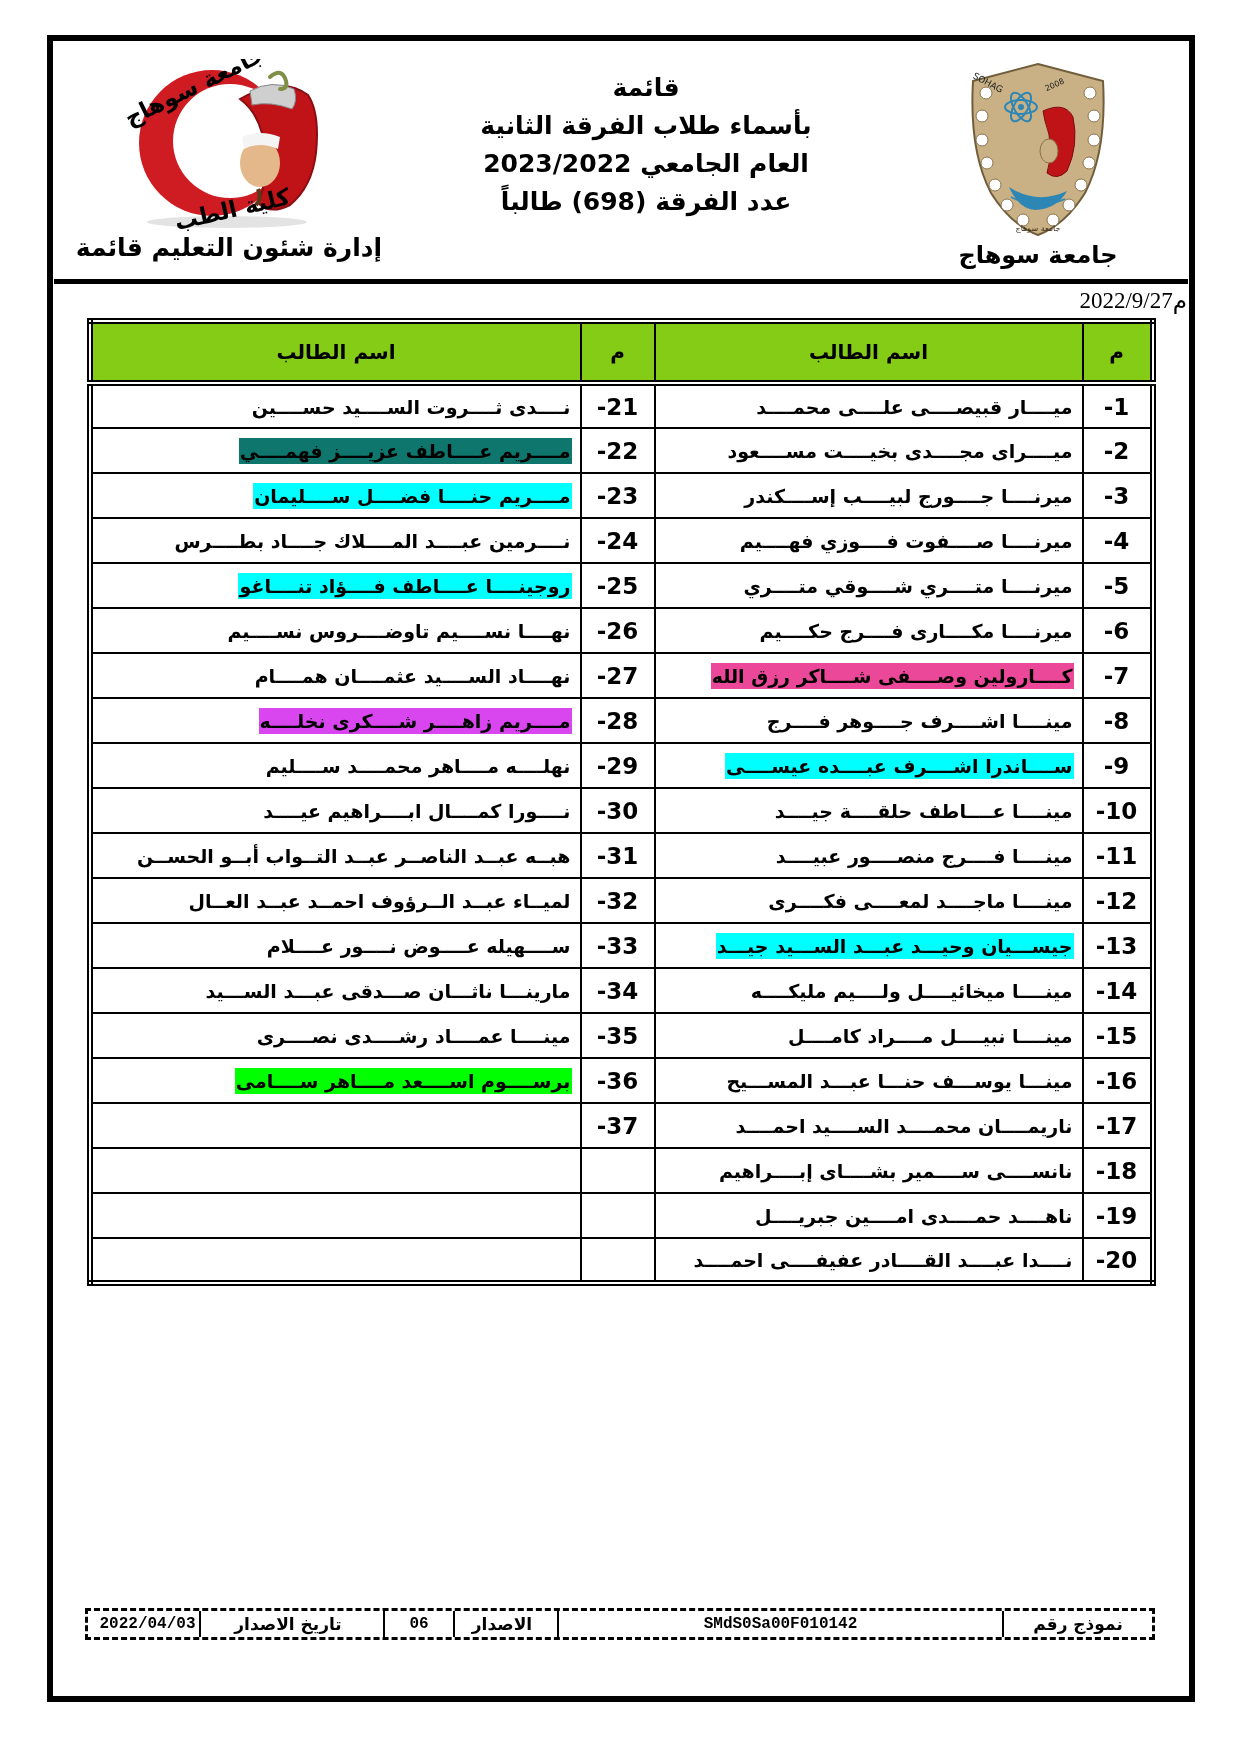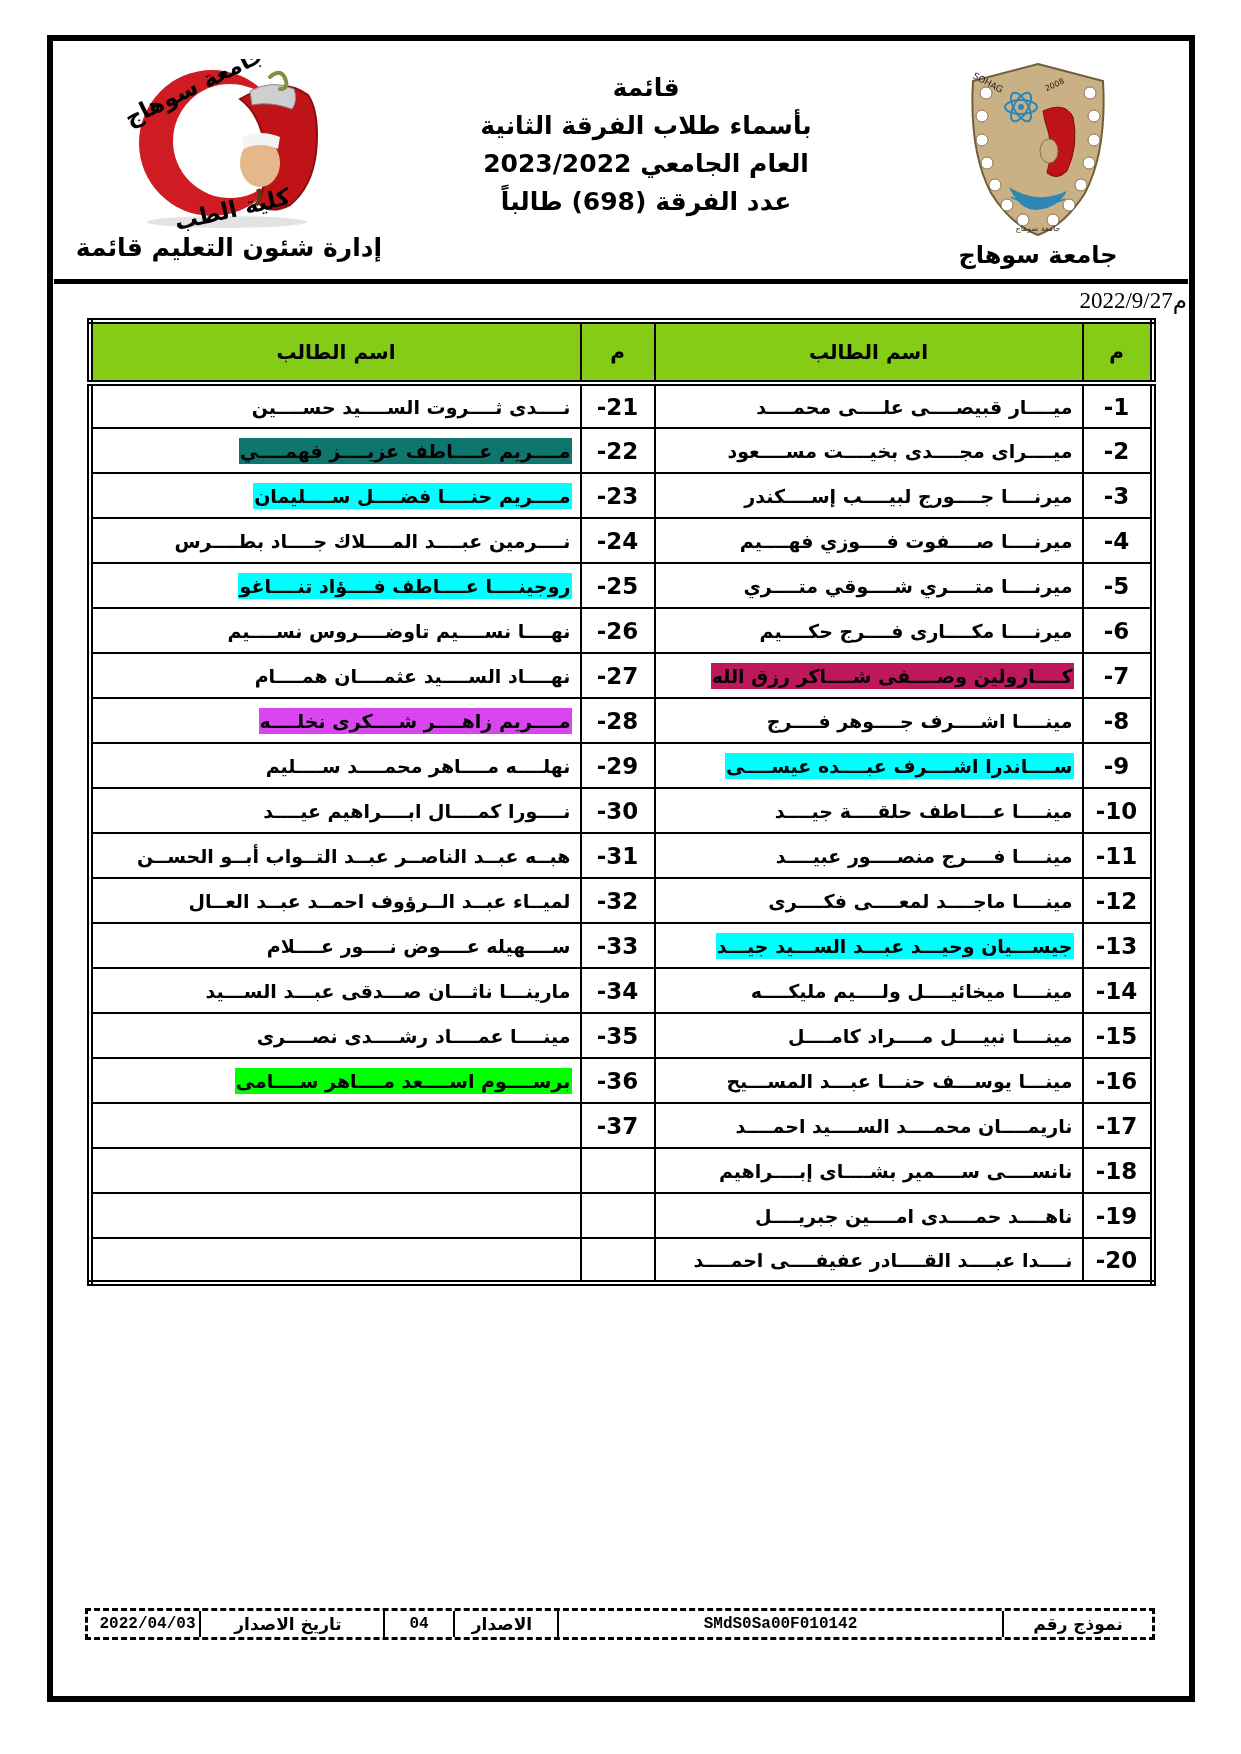--- a/index.html
+++ b/index.html
@@ -165,21 +165,21 @@
           <td class="name"><span class="nm" style="background: rgb(0, 255, 255);">روجينــــا عــــاطف فــــؤاد تنــــاغو</span></td>
         </tr>
         <tr>
           <td class="num" dir="ltr"><span class="nm">-6</span></td>
           <td class="name"><span class="nm">ميرنــــا مكــــارى فــــرج حكــــيم</span></td>
           <td class="num" dir="ltr"><span class="nm">-26</span></td>
           <td class="name"><span class="nm">نهــــا نســــيم تاوضــــروس نســــيم</span></td>
         </tr>
         <tr>
           <td class="num" dir="ltr"><span class="nm">-7</span></td>
-          <td class="name"><span class="nm" style="background: #be185d;">كــــارولين وصــــفى شــــاكر رزق الله</span></td>
+          <td class="name"><span class="nm" style="background: #ec4899;">كــــارولين وصــــفى شــــاكر رزق الله</span></td>
           <td class="num" dir="ltr"><span class="nm">-27</span></td>
           <td class="name"><span class="nm">نهــــاد الســــيد عثمــــان همــــام</span></td>
         </tr>
         <tr>
           <td class="num" dir="ltr"><span class="nm">-8</span></td>
           <td class="name"><span class="nm">مينــــا اشــــرف جــــوهر فــــرج</span></td>
           <td class="num" dir="ltr"><span class="nm">-28</span></td>
           <td class="name"><span class="nm" style="background: #d946ef;">مــــريم زاهــــر شــــكرى نخلــــه</span></td>
         </tr>
         <tr>
@@ -254,18 +254,18 @@
           <td class="num" dir="ltr"><span class="nm"></span></td>
           <td class="name"><span class="nm"></span></td>
         </tr>
       </tbody>
   </table>
 
   <div class="footer">
     <div class="fcell w150">نموذج رقم</div>
     <div class="fcell w445 latin">SMdS0Sa00F010142</div>
     <div class="fcell w120">الاصدار</div>
-    <div class="fcell w70 latin">04</div>
+    <div class="fcell w70 latin">06</div>
     <div class="fcell w165">تاريخ الاصدار</div>
     <div class="fcell grow latin">2022/04/03</div>
   </div>
 
 </div>
 
 </body></html>

